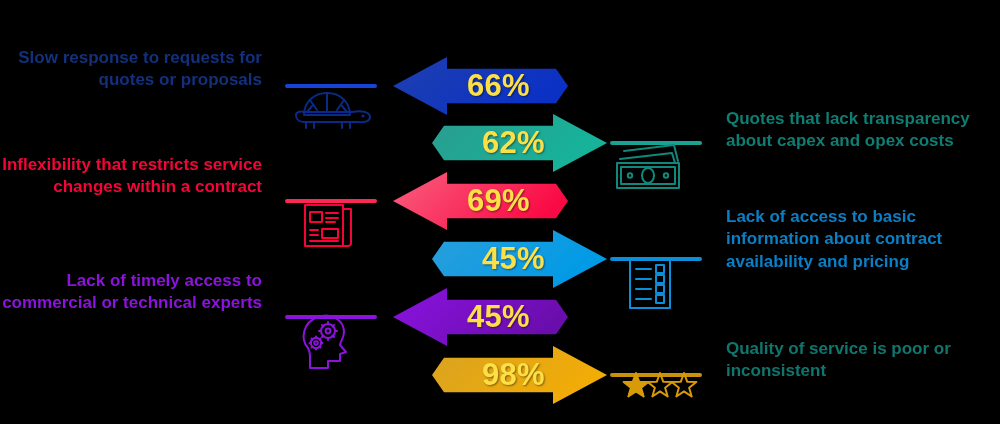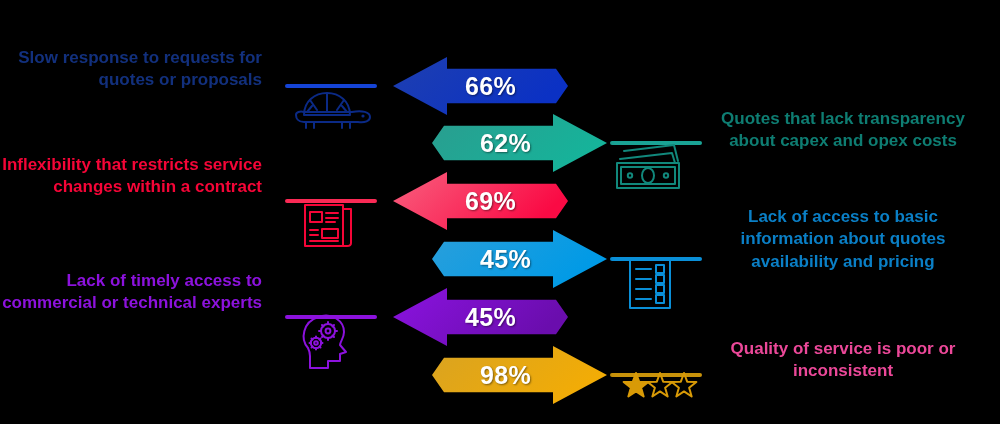--- a/index.html
+++ b/index.html
@@ -8,36 +8,36 @@
   #stage{position:relative;width:1000px;height:424px;background:#000;}
 
   .row{position:absolute;left:0;width:1000px;height:62px;}
 
   
   .arrow-wrap{position:absolute;top:0;width:175px;height:62px;}
   .arrow-wrap.left{left:393px;}
   .arrow-wrap.right{left:432px;}
   .arrow-svg{display:block;width:175px;height:62px;
              filter:drop-shadow(2px 3px 3px rgba(0,0,0,.85));}
-  .pct{position:absolute;top:0;left:0;width:175px;height:62px;
+  .pct{position:absolute;top:0;left:8px;width:175px;height:62px;
        display:flex;align-items:center;justify-content:center;
-       color:#ffffff;font-size:25px;font-weight:bold;letter-spacing:.3px;
+       color:#fde047;font-size:31px;font-weight:bold;letter-spacing:.3px;
        text-shadow:1px 1px 2px rgba(0,0,0,.45);pointer-events:none;}
   .arrow-wrap.left .pct{transform:translateX(10px);}
   .arrow-wrap.right .pct{transform:translateX(-14px);}
 
   
   .conn{position:absolute;height:4px;border-radius:2px;top:29px;}
   .conn.l{left:285px;width:92px;}
   .conn.r{left:610px;width:92px;}
 
   
   .label{position:absolute;font-size:17px;font-weight:bold;line-height:1.32;}
   .label.l{right:738px;text-align:right;width:275px;}
-  .label.r{left:709px;text-align:center;width:268px;}
+  .label.r{left:726px;text-align:left;width:268px;}
 
   
   .icon{position:absolute;}
   .icon svg{display:block;overflow:visible;}
 </style>
 </head>
 <body>
 
 <div id="stage">
     <div class="row" style="top: 55px;">
@@ -125,21 +125,21 @@
           <defs>
             <linearGradient id="g3" x1="0" y1="0" x2="1" y2="0.35">
               <stop offset="0" stop-color="#2a9fdb"></stop>
               <stop offset="1" stop-color="#009ae6"></stop>
             </linearGradient>
           </defs>
           <path d="M175,31 L121,2 L121,13.639999999999997 L12,13.639999999999997 L0,31 L12,48.36 L121,48.36 L121,60 Z" fill="url(#g3)"></path>
         </svg>
         <div class="pct">45%</div>
       </div>
-      <div class="label r" style="color: rgb(10, 127, 198); top: -22px;">Lack of access to basic information about quotes availability and pricing</div>
+      <div class="label r" style="color: rgb(10, 127, 198); top: -22px;">Lack of access to basic information about contract availability and pricing</div>
       <div class="icon" style="left: 627px; top: 27px;">
         <svg fill="none" stroke="#0a8fd8" stroke-width="2" stroke-linecap="round" stroke-linejoin="round" viewBox="0 0 46 56" width="46" height="56">
           <rect x="3" y="3" width="40" height="50"></rect>
           <path d="M9 14 L24 14"></path>
           <rect x="29" y="10" width="8" height="8"></rect>
           <path d="M9 24 L24 24"></path>
           <rect x="29" y="20" width="8" height="8"></rect>
           <path d="M9 34 L24 34"></path>
           <rect x="29" y="30" width="8" height="8"></rect>
           <path d="M9 44 L24 44"></path>
@@ -181,21 +181,21 @@
           <defs>
             <linearGradient id="g5" x1="0" y1="0" x2="1" y2="0.35">
               <stop offset="0" stop-color="#d9a321"></stop>
               <stop offset="1" stop-color="#f2ac06"></stop>
             </linearGradient>
           </defs>
           <path d="M175,31 L121,2 L121,13.639999999999997 L12,13.639999999999997 L0,31 L12,48.36 L121,48.36 L121,60 Z" fill="url(#g5)"></path>
         </svg>
         <div class="pct">98%</div>
       </div>
-      <div class="label r" style="color: #ec4899; top: -6px;">Quality of service is poor or inconsistent</div>
+      <div class="label r" style="color: #0f766e; top: -6px;">Quality of service is poor or inconsistent</div>
       <div class="icon" style="left: 622px; top: 28px;">
         <svg fill="none" stroke="#d89a07" stroke-width="2" stroke-linecap="round" stroke-linejoin="round" viewBox="0 0 76 28" width="76" height="28">
           <polygon points="14.00,1.00 17.17,9.63 26.36,9.98 19.14,15.67 21.64,24.52 14.00,19.40 6.36,24.52 8.86,15.67 1.64,9.98 10.83,9.63" fill="#d89a07" stroke-width="2"></polygon>
           <polygon points="38.00,1.00 41.17,9.63 50.36,9.98 43.14,15.67 45.64,24.52 38.00,19.40 30.36,24.52 32.86,15.67 25.64,9.98 34.83,9.63" fill="none" stroke-width="2"></polygon>
           <polygon points="62.00,1.00 65.17,9.63 74.36,9.98 67.14,15.67 69.64,24.52 62.00,19.40 54.36,24.52 56.86,15.67 49.64,9.98 58.83,9.63" fill="none" stroke-width="2"></polygon>
         </svg>
       </div>
     </div>
   </div>
 

